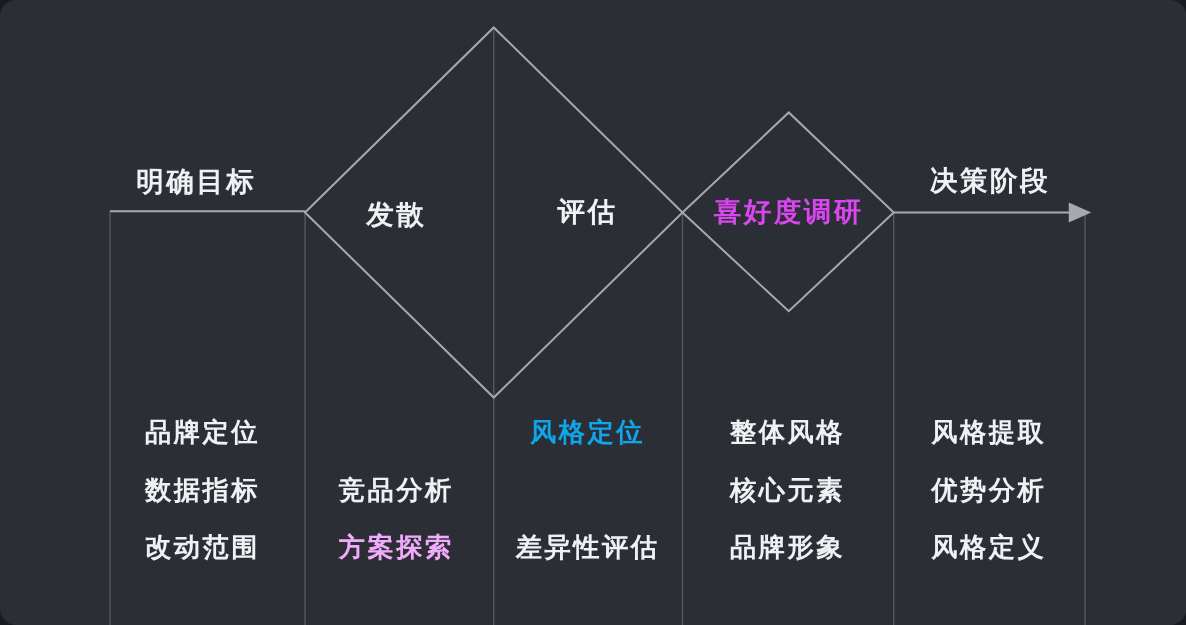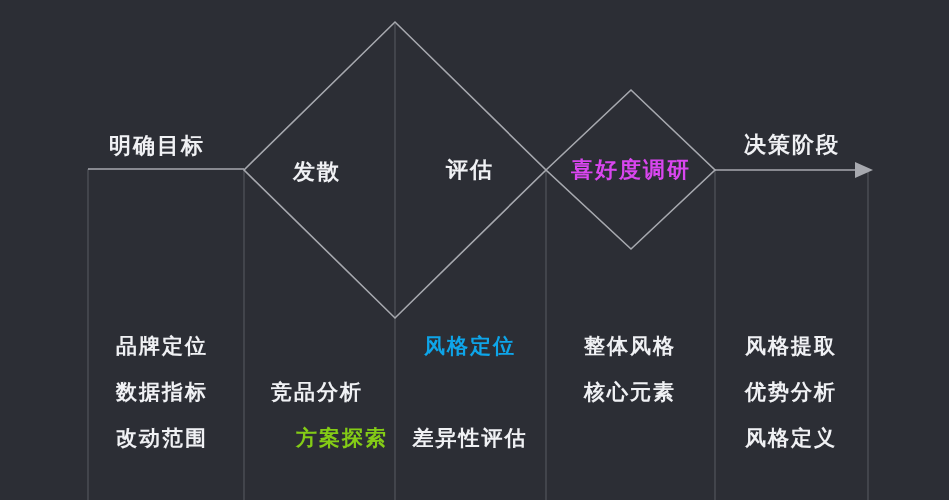--- a/index.html
+++ b/index.html
@@ -7,20 +7,21 @@
     padding: 0;
     background: #1a1b20;
   }
   .stage {
     position: relative;
     width: 949px;
     height: 500px;
     background: #2c2e35;
     overflow: hidden;
     font-family: "Liberation Sans", "DejaVu Sans", sans-serif;
+    border-radius: 13px;
   }
   .lines {
     position: absolute;
     left: 0;
     top: 0;
   }
   .faint {
     stroke: #53555c;
     stroke-width: 1.2;
     fill: none;
@@ -79,25 +80,26 @@
   <div class="label phase" style="left: 317px; top: 172px; color: rgb(240, 241, 244);">发散</div>
   <div class="label phase" style="left: 470px; top: 170px; color: rgb(240, 241, 244);">评估</div>
   <div class="label phase" style="left: 631px; top: 170px; color: #d946ef;">喜好度调研</div>
   <div class="label phase" style="left: 792px; top: 145px; color: rgb(240, 241, 244);">决策阶段</div>
 
   <div class="label item" style="left: 162px; top: 346px; color: rgb(240, 241, 244);">品牌定位</div>
   <div class="label item" style="left: 162px; top: 392px; color: rgb(240, 241, 244);">数据指标</div>
   <div class="label item" style="left: 162px; top: 438px; color: rgb(240, 241, 244);">改动范围</div>
 
   <div class="label item" style="left: 317px; top: 392px; color: rgb(240, 241, 244);">竞品分析</div>
-  <div class="label item" style="left: 317px; top: 438px; color: #84cc16; margin-left: 25px;">方案探索</div>
+  <div class="label item" style="left: 317px; top: 438px; color: #f0abfc;">方案探索</div>
 
   <div class="label item" style="left: 470px; top: 346px; color: #0ea5e9;">风格定位</div>
   <div class="label item" style="left: 470px; top: 438px; color: rgb(240, 241, 244);">差异性评估</div>
 
   <div class="label item" style="left: 630px; top: 346px; color: rgb(240, 241, 244);">整体风格</div>
   <div class="label item" style="left: 630px; top: 392px; color: rgb(240, 241, 244);">核心元素</div>
+  <div class="label item" style="left: 630px; top: 438px; color: rgb(240, 241, 244);">品牌形象</div>
 
   <div class="label item" style="left: 791px; top: 346px; color: rgb(240, 241, 244);">风格提取</div>
   <div class="label item" style="left: 791px; top: 392px; color: rgb(240, 241, 244);">优势分析</div>
   <div class="label item" style="left: 791px; top: 438px; color: rgb(240, 241, 244);">风格定义</div>
 
 </div>
 
 </body></html>

